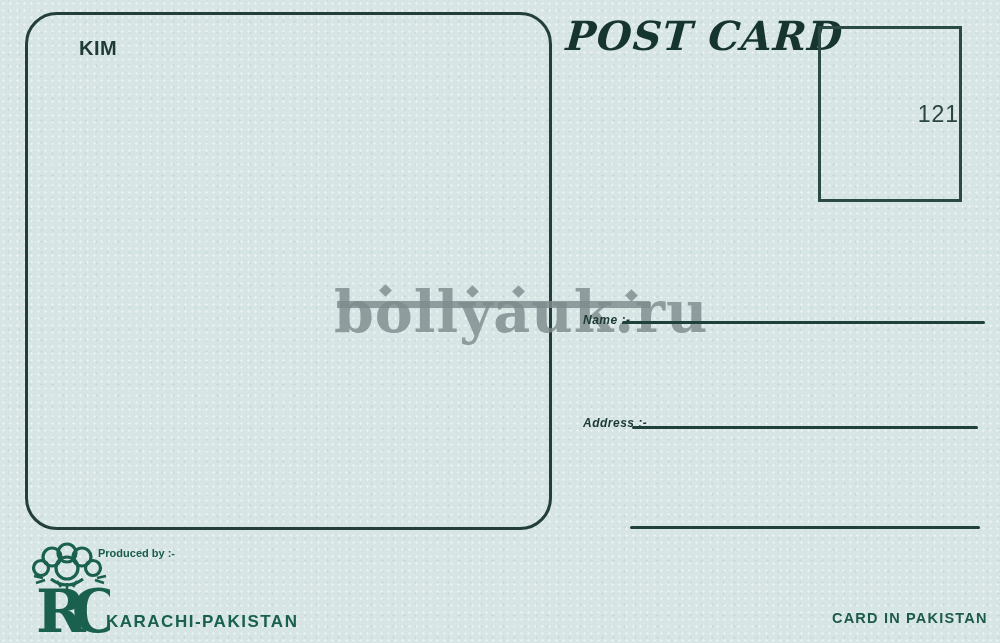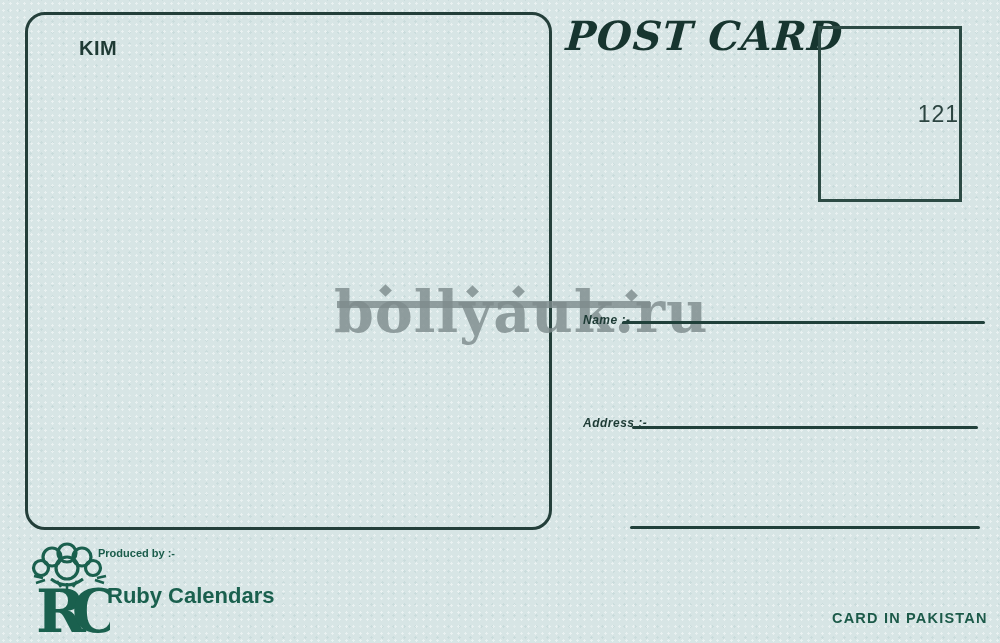--- a/index.html
+++ b/index.html
@@ -16,21 +16,21 @@
     overflow: hidden;
     font-family: "Liberation Sans", sans-serif;
   }
 
   
   .message-box {
     position: absolute;
     left: 25px; top: 12px;
     width: 527px; height: 518px;
     border: 3px solid #243f3a;
-    border-radius: 20px;
+    border-radius: 32px;
     box-sizing: border-box;
   }
   .photo-caption {
     position: absolute;
     left: 51px; top: 22px;
     font-size: 20px;
     font-weight: bold;
     letter-spacing: 0.5px;
     color: #1e3a34;
   }
@@ -201,17 +201,17 @@
       <circle cx="63" cy="28" r="7.5"></circle>
       <circle cx="37" cy="28" r="11"></circle>
     </g>
     <path d="M21 39 Q37 51 53 39" stroke="#1a604e" stroke-width="3" fill="none"></path>
     <path d="M27 41 L31 47 M37 43 L37 49 M47 41 L43 47" stroke="#1a604e" stroke-width="2.5"></path>
     <path d="M4 36 L13 38 M6 43 L15 40 M76 36 L67 38 M74 43 L65 40" stroke="#1a604e" stroke-width="2.5"></path>
     <text x="6" y="92" font-family="DejaVu Serif, serif" font-weight="bold" font-size="60" letter-spacing="-14" fill="#1a604e">RC</text>
   </svg>
 
   <span class="produced-by">Produced by :-</span>
-  <span class="company">Ruby Calendars</span>
+  <span class="city">KARACHI-PAKISTAN</span>
 
   <span class="made-in">CARD IN PAKISTAN</span>
 
 </div>
 
 </body></html>

